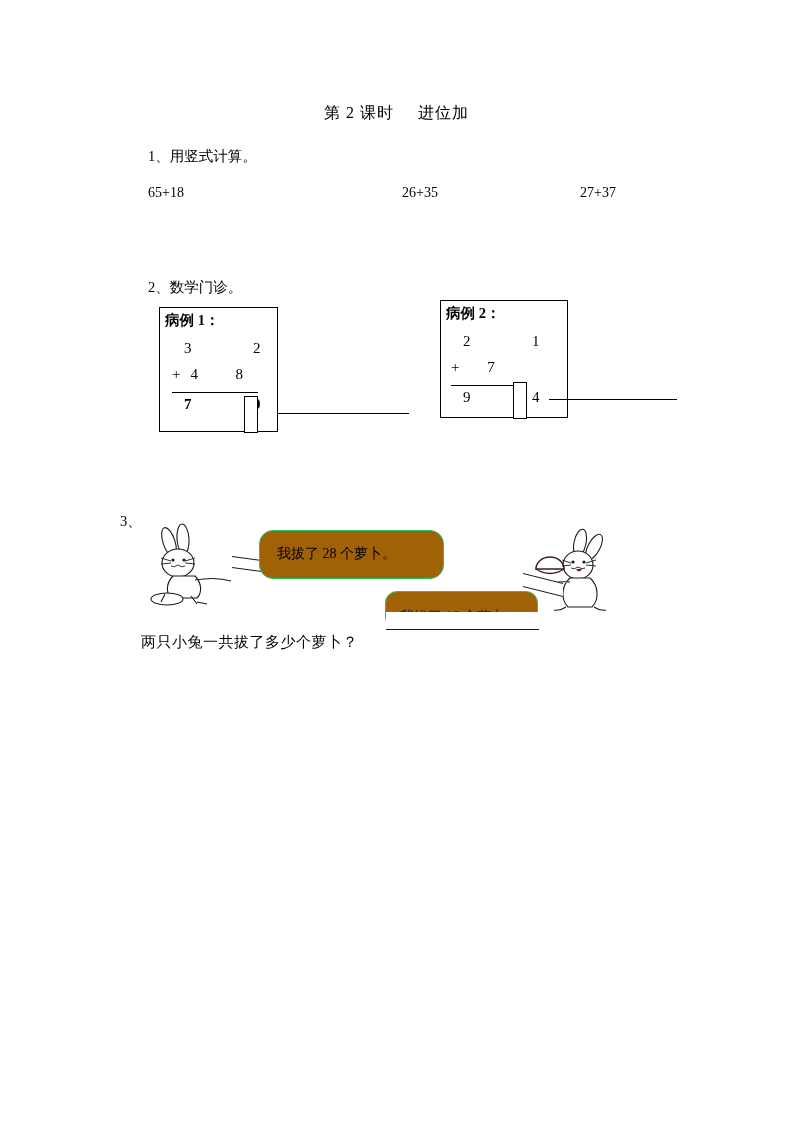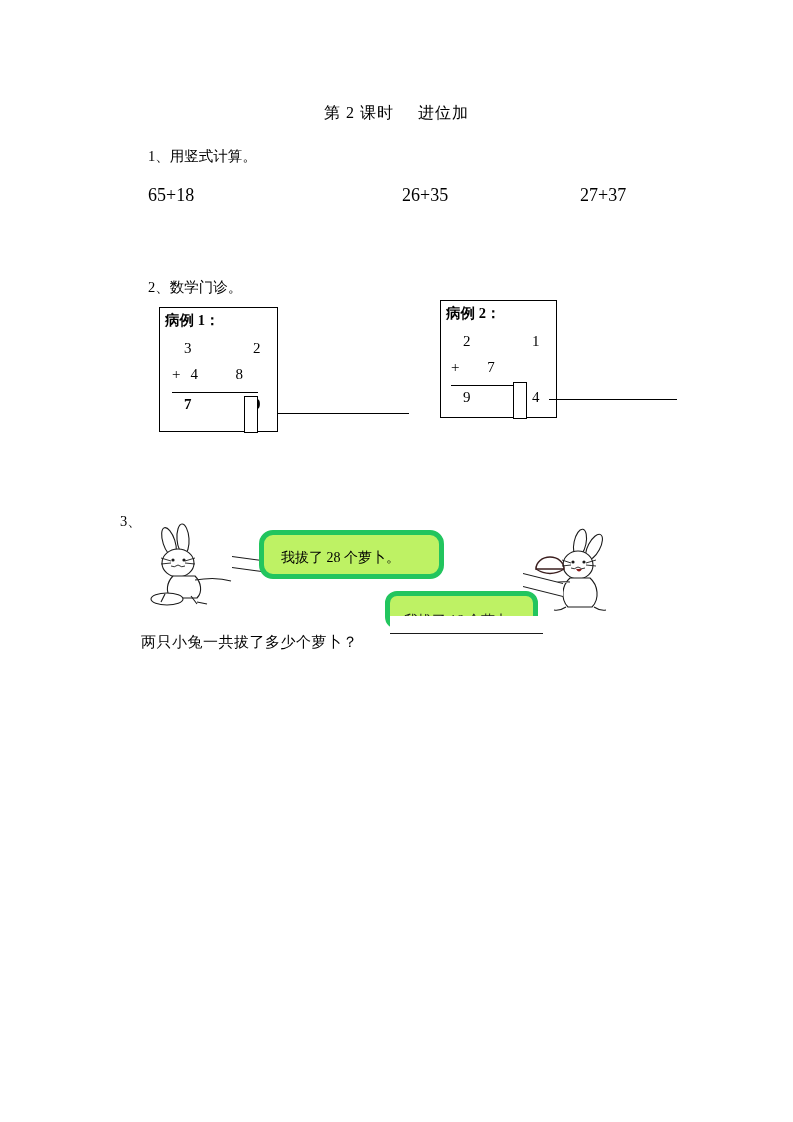--- a/index.html
+++ b/index.html
@@ -39,42 +39,42 @@
   }
   .q1-row {
     position: absolute;
     left: 148px; top: 185px;
     width: 600px;
     font-size: 13px;
   }
   .q1-item {
     position: absolute;
     top: 0;
-    font-size: 18px;
+    font-size: 14px;
     font-family: "Liberation Serif", serif;
   }
   .q1-a { left: 0px; }
   .q1-b { left: 222px; margin-left: 32px; }
   .q1-c { left: 432px; }
 
   .q2-label {
     position: absolute;
     left: 148px; top: 278px;
     font-size: 14.5px;
   }
 
   
   .case-box {
     position: absolute;
     border: 1px solid #000;
     background: #fff;
     box-sizing: border-box;
   }
   .case1 { left: 159px; top: 307px; width: 119px; height: 125px; }
-  .case2 { left: 440px; top: 300px; width: 117px; height: 118px; }
+  .case2 { left: 440px; top: 300px; width: 128px; height: 118px; }
 
   .case-title {
     position: absolute;
     left: 5px; top: 3px;
     font-size: 14.5px;
     white-space: nowrap;
     font-weight: bold;
   }
   .calc {
     position: absolute;
@@ -114,23 +114,23 @@
   .ans2 { left: 549px; top: 399px; width: 128px; }
 
   .q3-num {
     position: absolute;
     left: 120px; top: 512px;
     font-size: 14.5px;
   }
 
   .bubble {
     position: absolute;
-    border: 5px solid #22c55e;
+    border: 1px solid #22c55e;
     border-radius: 14px;
-    background: #bef264;
+    background: #a16207;
     box-sizing: border-box;
   }
   .bubble1 { left: 259px; top: 530px; width: 185px; height: 49px; }
   .bubble1 .btext {
     position: absolute;
     left: 17px; top: 14px;
     font-size: 14px;
     white-space: nowrap;
   }
   .bubble2 { left: 385px; top: 591px; width: 153px; height: 38px; border-radius: 12px; }

